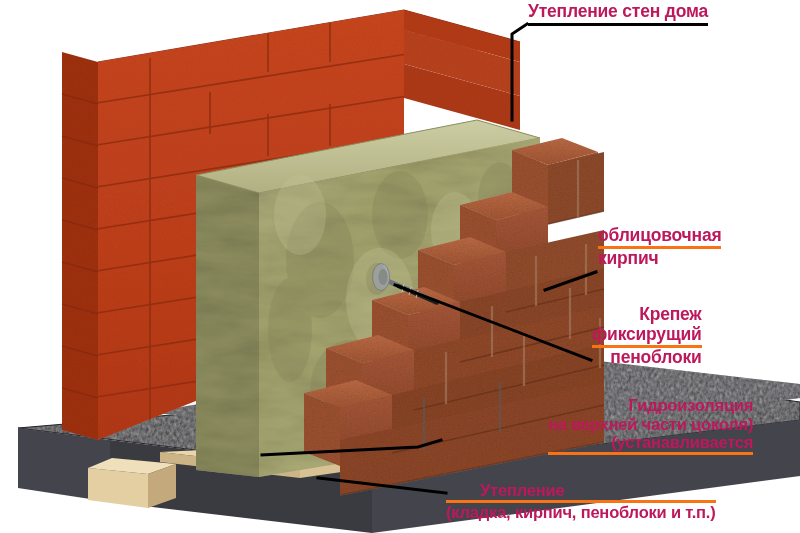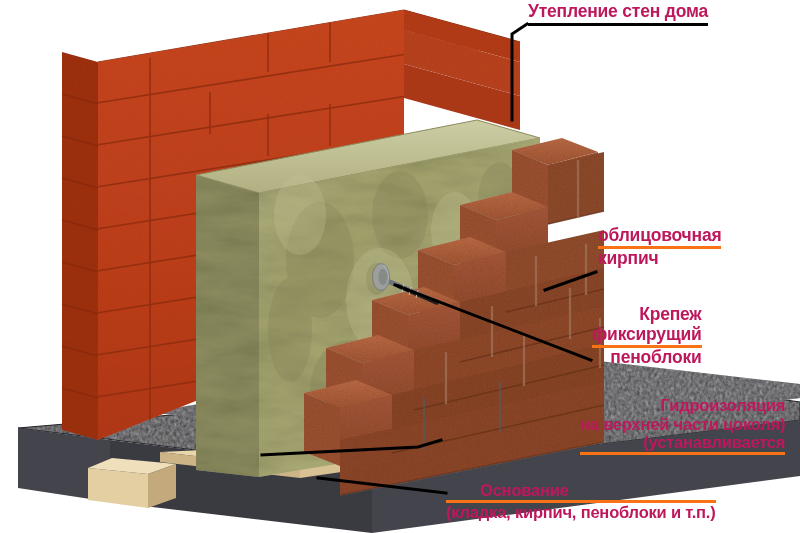--- a/index.html
+++ b/index.html
@@ -33,21 +33,21 @@
     display:inline-block;
   }
 
   
   #lbl-insulation{ left:528px; top:2px;  font-size:17.5px; }
   #lbl-insulation .ln{ text-align:left; }
 
   #lbl-facing{ left:598px; top:226px; font-size:17.5px; text-align:left;}
   #lbl-fastener{ left:592px; top:305px; font-size:17.5px; text-align:right;}
 
-  #lbl-waterproof{ left:548px; top:396px; font-size:16.5px; text-align:right;margin-left:32px;}
+  #lbl-waterproof{ left:548px; top:396px; font-size:16.5px; text-align:right;}
   #lbl-waterproof .ln{text-align:right;}
 
   #lbl-base{ left:446px; top:481px; font-size:16.5px; text-align:left;}
   #lbl-base .l1{ padding-left:34px; }
 
   .u-wide{ border-bottom:3px solid #f97316; display:block; }
 </style>
 </head>
 <body>
 
@@ -358,17 +358,17 @@
     <span class="ln">пеноблоки</span>
   </div>
 
   <div class="callout" id="lbl-waterproof">
     <span class="ln">Гидроизоляция</span>
     <span class="ln">на верхней части цоколя)</span>
     <span class="ln u-wide">(устанавливается</span>
   </div>
 
   <div class="callout" id="lbl-base">
-    <span class="ln l1 u-wide">Основание</span>
+    <span class="ln l1 u-wide">Утепление</span>
     <span class="ln">(кладка, кирпич, пеноблоки и т.п.)</span>
   </div>
 
 </div>
 
 </body></html>

